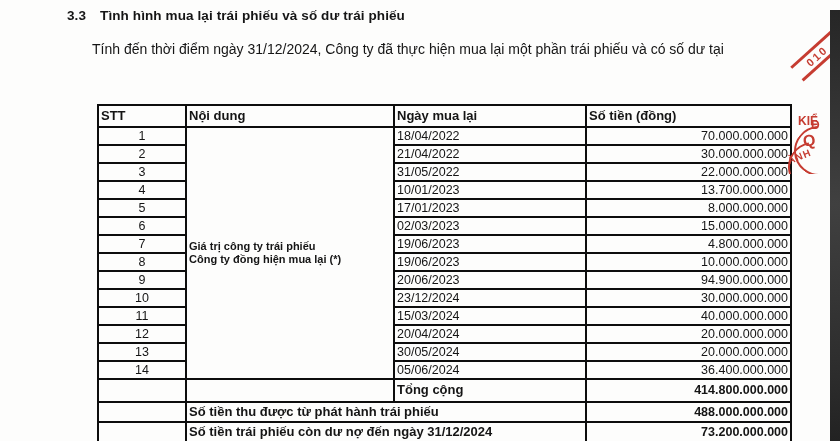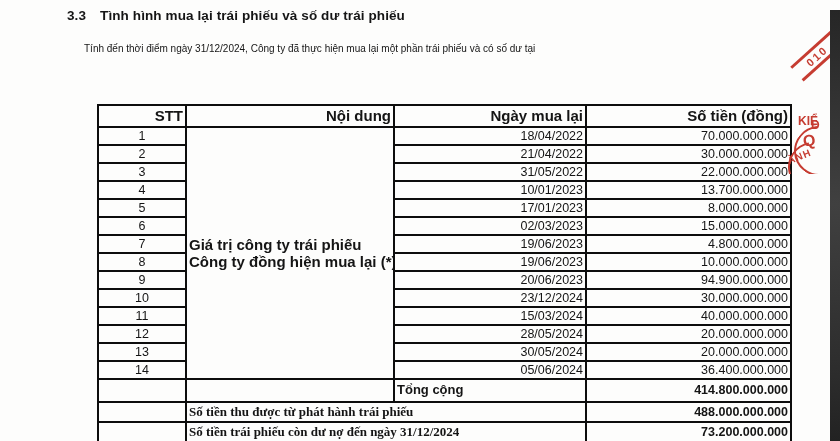--- a/index.html
+++ b/index.html
@@ -15,53 +15,53 @@
 
   
   .heading{
     position:absolute;left:67px;top:8px;
     font-weight:bold;font-size:13.5px;letter-spacing:.1px;
   }
   .heading .num{margin-right:14px;}
 
   
   .intro{
-    position:absolute;left:84px;top:38px;width:680px;
-    font-size:10px;line-height:22.5px;
+    position:absolute;left:92px;top:38px;width:680px;
+    font-size:14px;line-height:22.5px;
   }
 
   
   table.bond{
     position:absolute;left:97px;top:104px;
     width:693px;table-layout:fixed;
     border-collapse:collapse;
     font-size:12.5px;
   }
   table.bond th,table.bond td{
     border:2px solid #0d0d0d;
     padding:0 2px;
     line-height:1.15;
     overflow:hidden;white-space:nowrap;
   }
   tr.r-head{height:22px;}
-  tr.r-head th{font-size:15px;font-weight:bold;text-align:right;}
+  tr.r-head th{font-size:13px;font-weight:bold;text-align:left;}
   tr.r-data{height:18px;}
   td.c-stt{text-align:center;}
   td.c-content{
     font-weight:bold;text-align:left;vertical-align:middle;
-    padding-left:4px;font-size:15px;line-height:1.45;white-space:normal;
-  }
-  td.c-date{text-align:right;}
+    padding-left:4px;font-size:11px;line-height:1.45;white-space:normal;
+  }
+  td.c-date{text-align:left;}
   td.c-amount{text-align:right;padding-right:6px;border-radius:6px;}
   tr.r-total{height:23px;}
   tr.r-total td{font-weight:bold;}
   td.c-total-label{text-align:left;padding-left:4px;font-size:13px;}
   tr.r-summary{height:20px;}
   tr.r-summary td{font-weight:bold;}
-  td.c-sum-label{text-align:left;padding-left:4px;font-size:13px;font-family:Liberation Serif, serif;}
+  td.c-sum-label{text-align:left;padding-left:4px;font-size:13px;}
 
   
   .stamp{
     position:absolute;left:786px;top:22px;width:54px;height:152px;
     overflow:hidden;pointer-events:none;color:#c63c31;
   }
   .stamp .band{
     position:absolute;top:24px;left:4px;width:54px;
     transform:rotate(-42deg);
     border-top:3px solid #c63c31;border-bottom:3px solid #c63c31;
@@ -169,21 +169,21 @@
         <td class="c-date">23/12/2024</td>
         <td class="c-amount">30.000.000.000</td>
       </tr>
       <tr class="r-data">
         <td class="c-stt">11</td>
         <td class="c-date">15/03/2024</td>
         <td class="c-amount">40.000.000.000</td>
       </tr>
       <tr class="r-data">
         <td class="c-stt">12</td>
-        <td class="c-date">28/05/2024</td>
+        <td class="c-date">20/04/2024</td>
         <td class="c-amount">20.000.000.000</td>
       </tr>
       <tr class="r-data">
         <td class="c-stt">13</td>
         <td class="c-date">30/05/2024</td>
         <td class="c-amount">20.000.000.000</td>
       </tr>
       <tr class="r-data">
         <td class="c-stt">14</td>
         <td class="c-date">05/06/2024</td>

